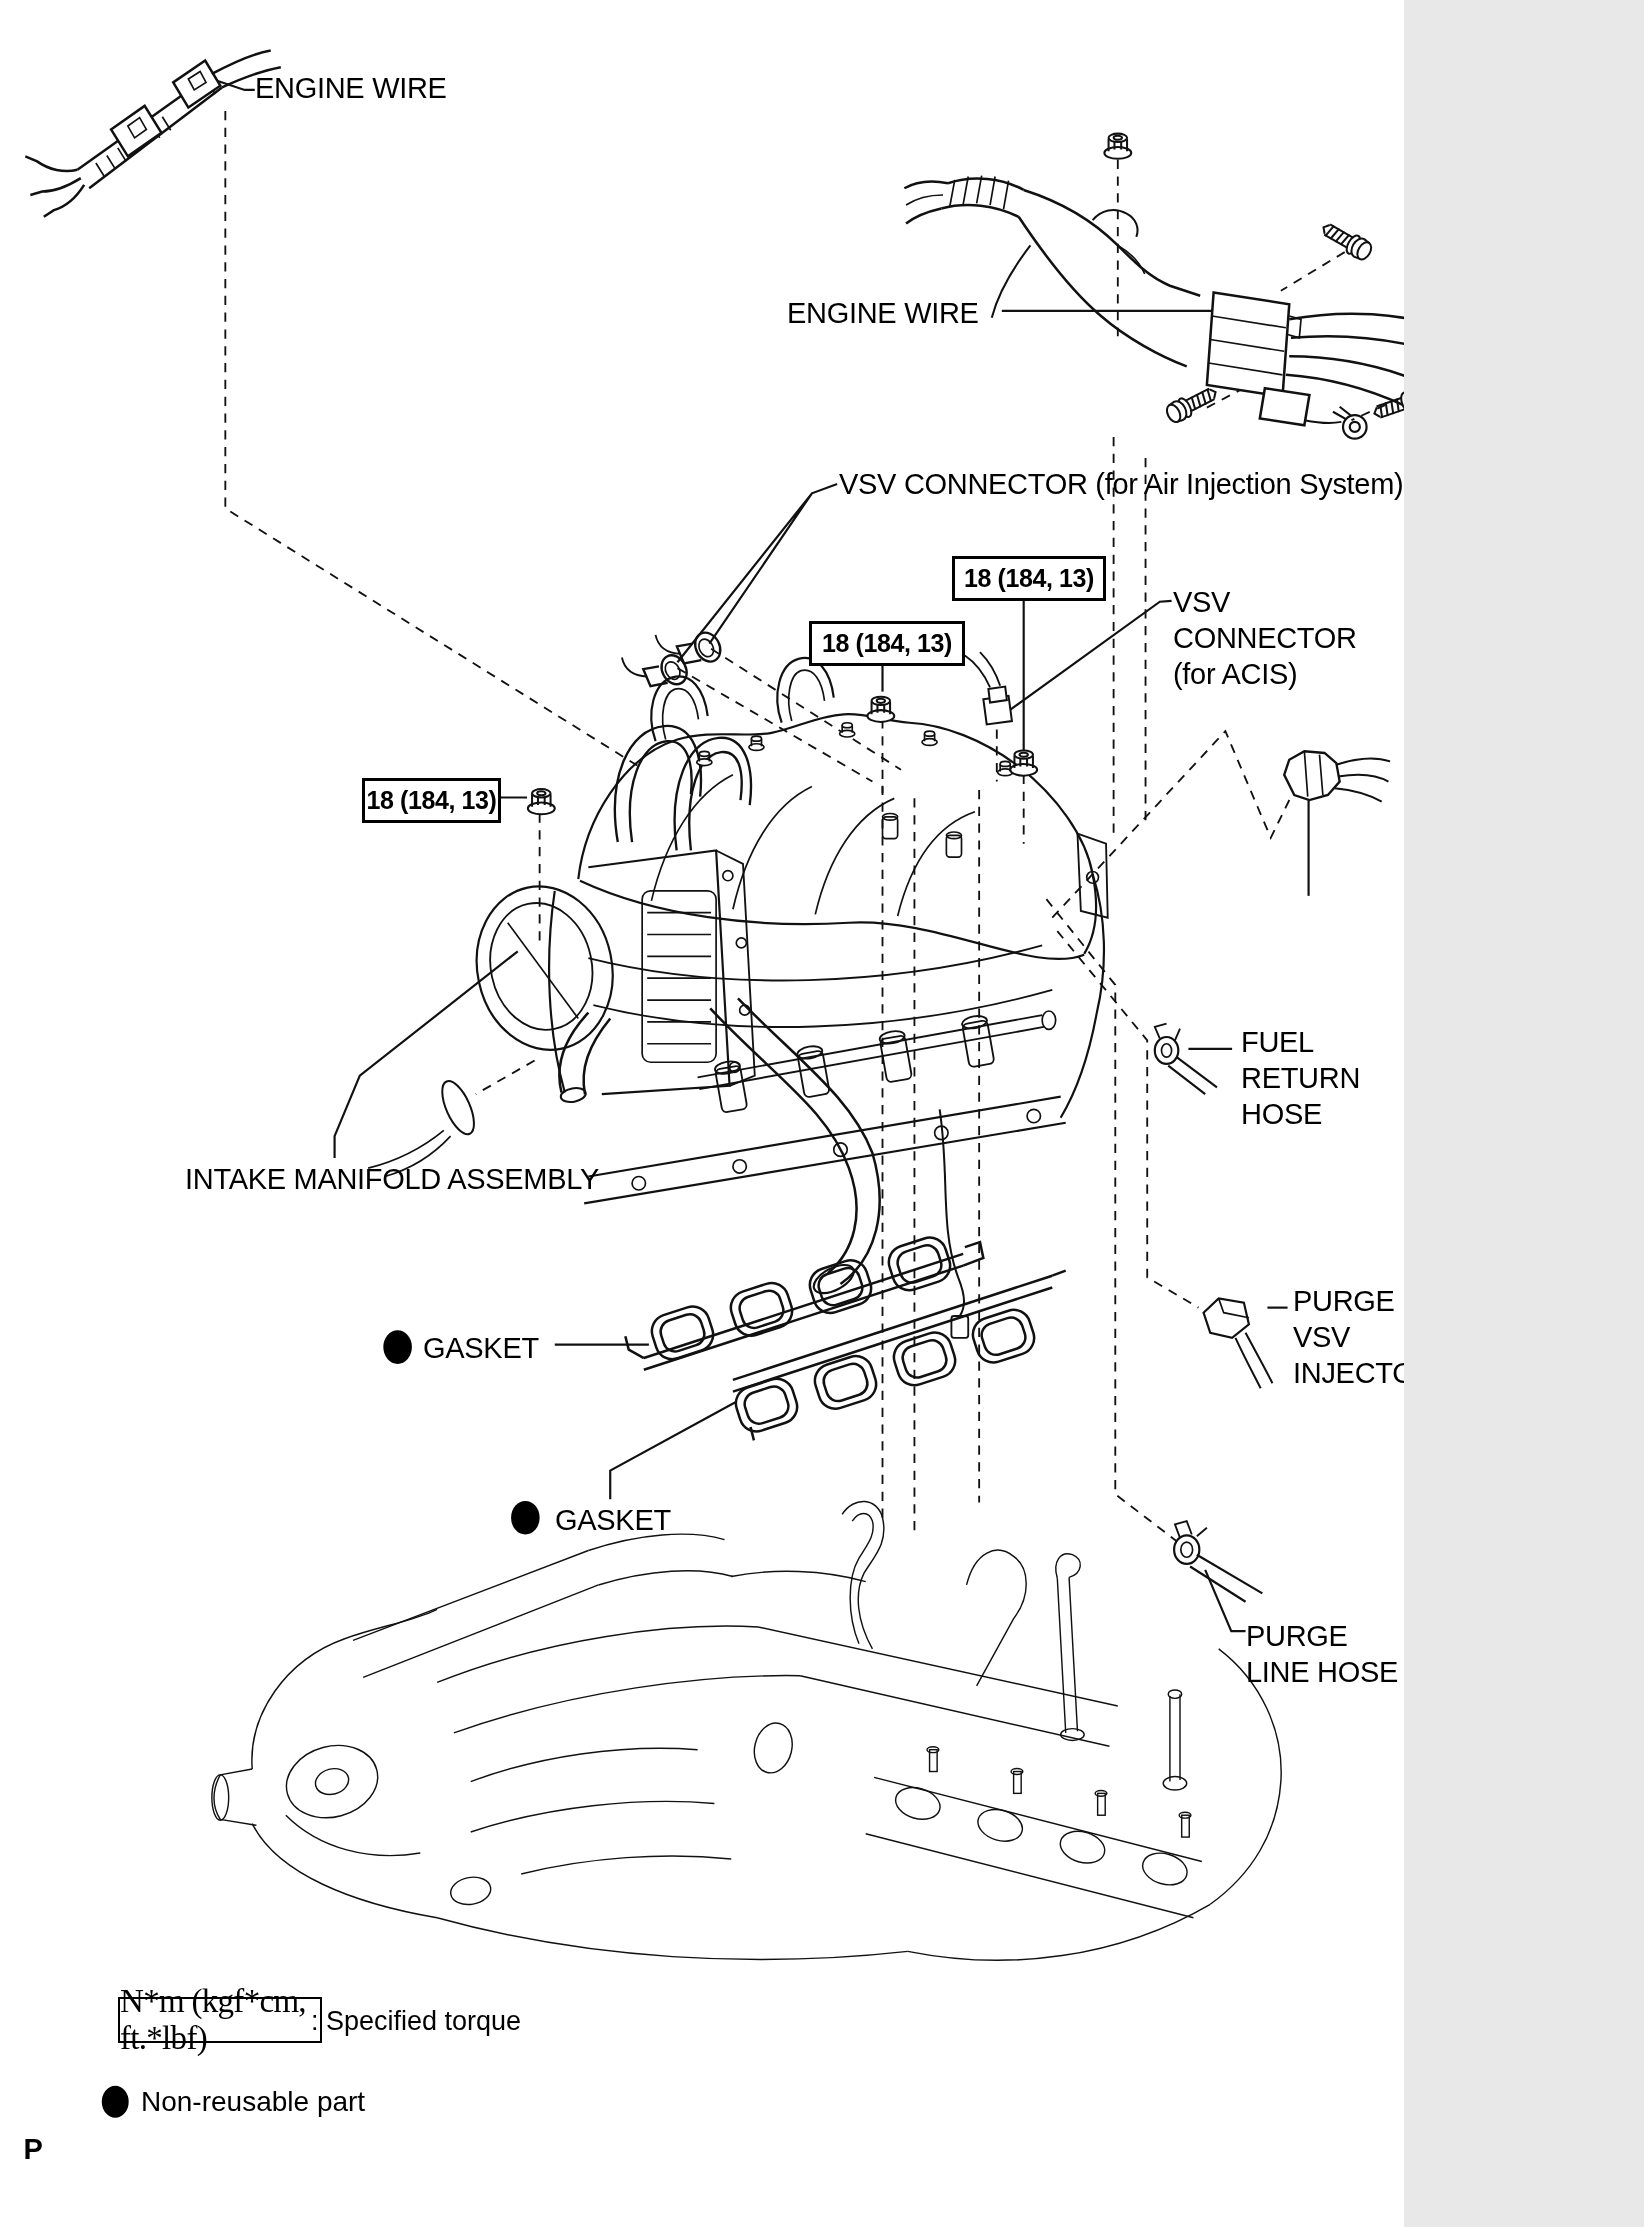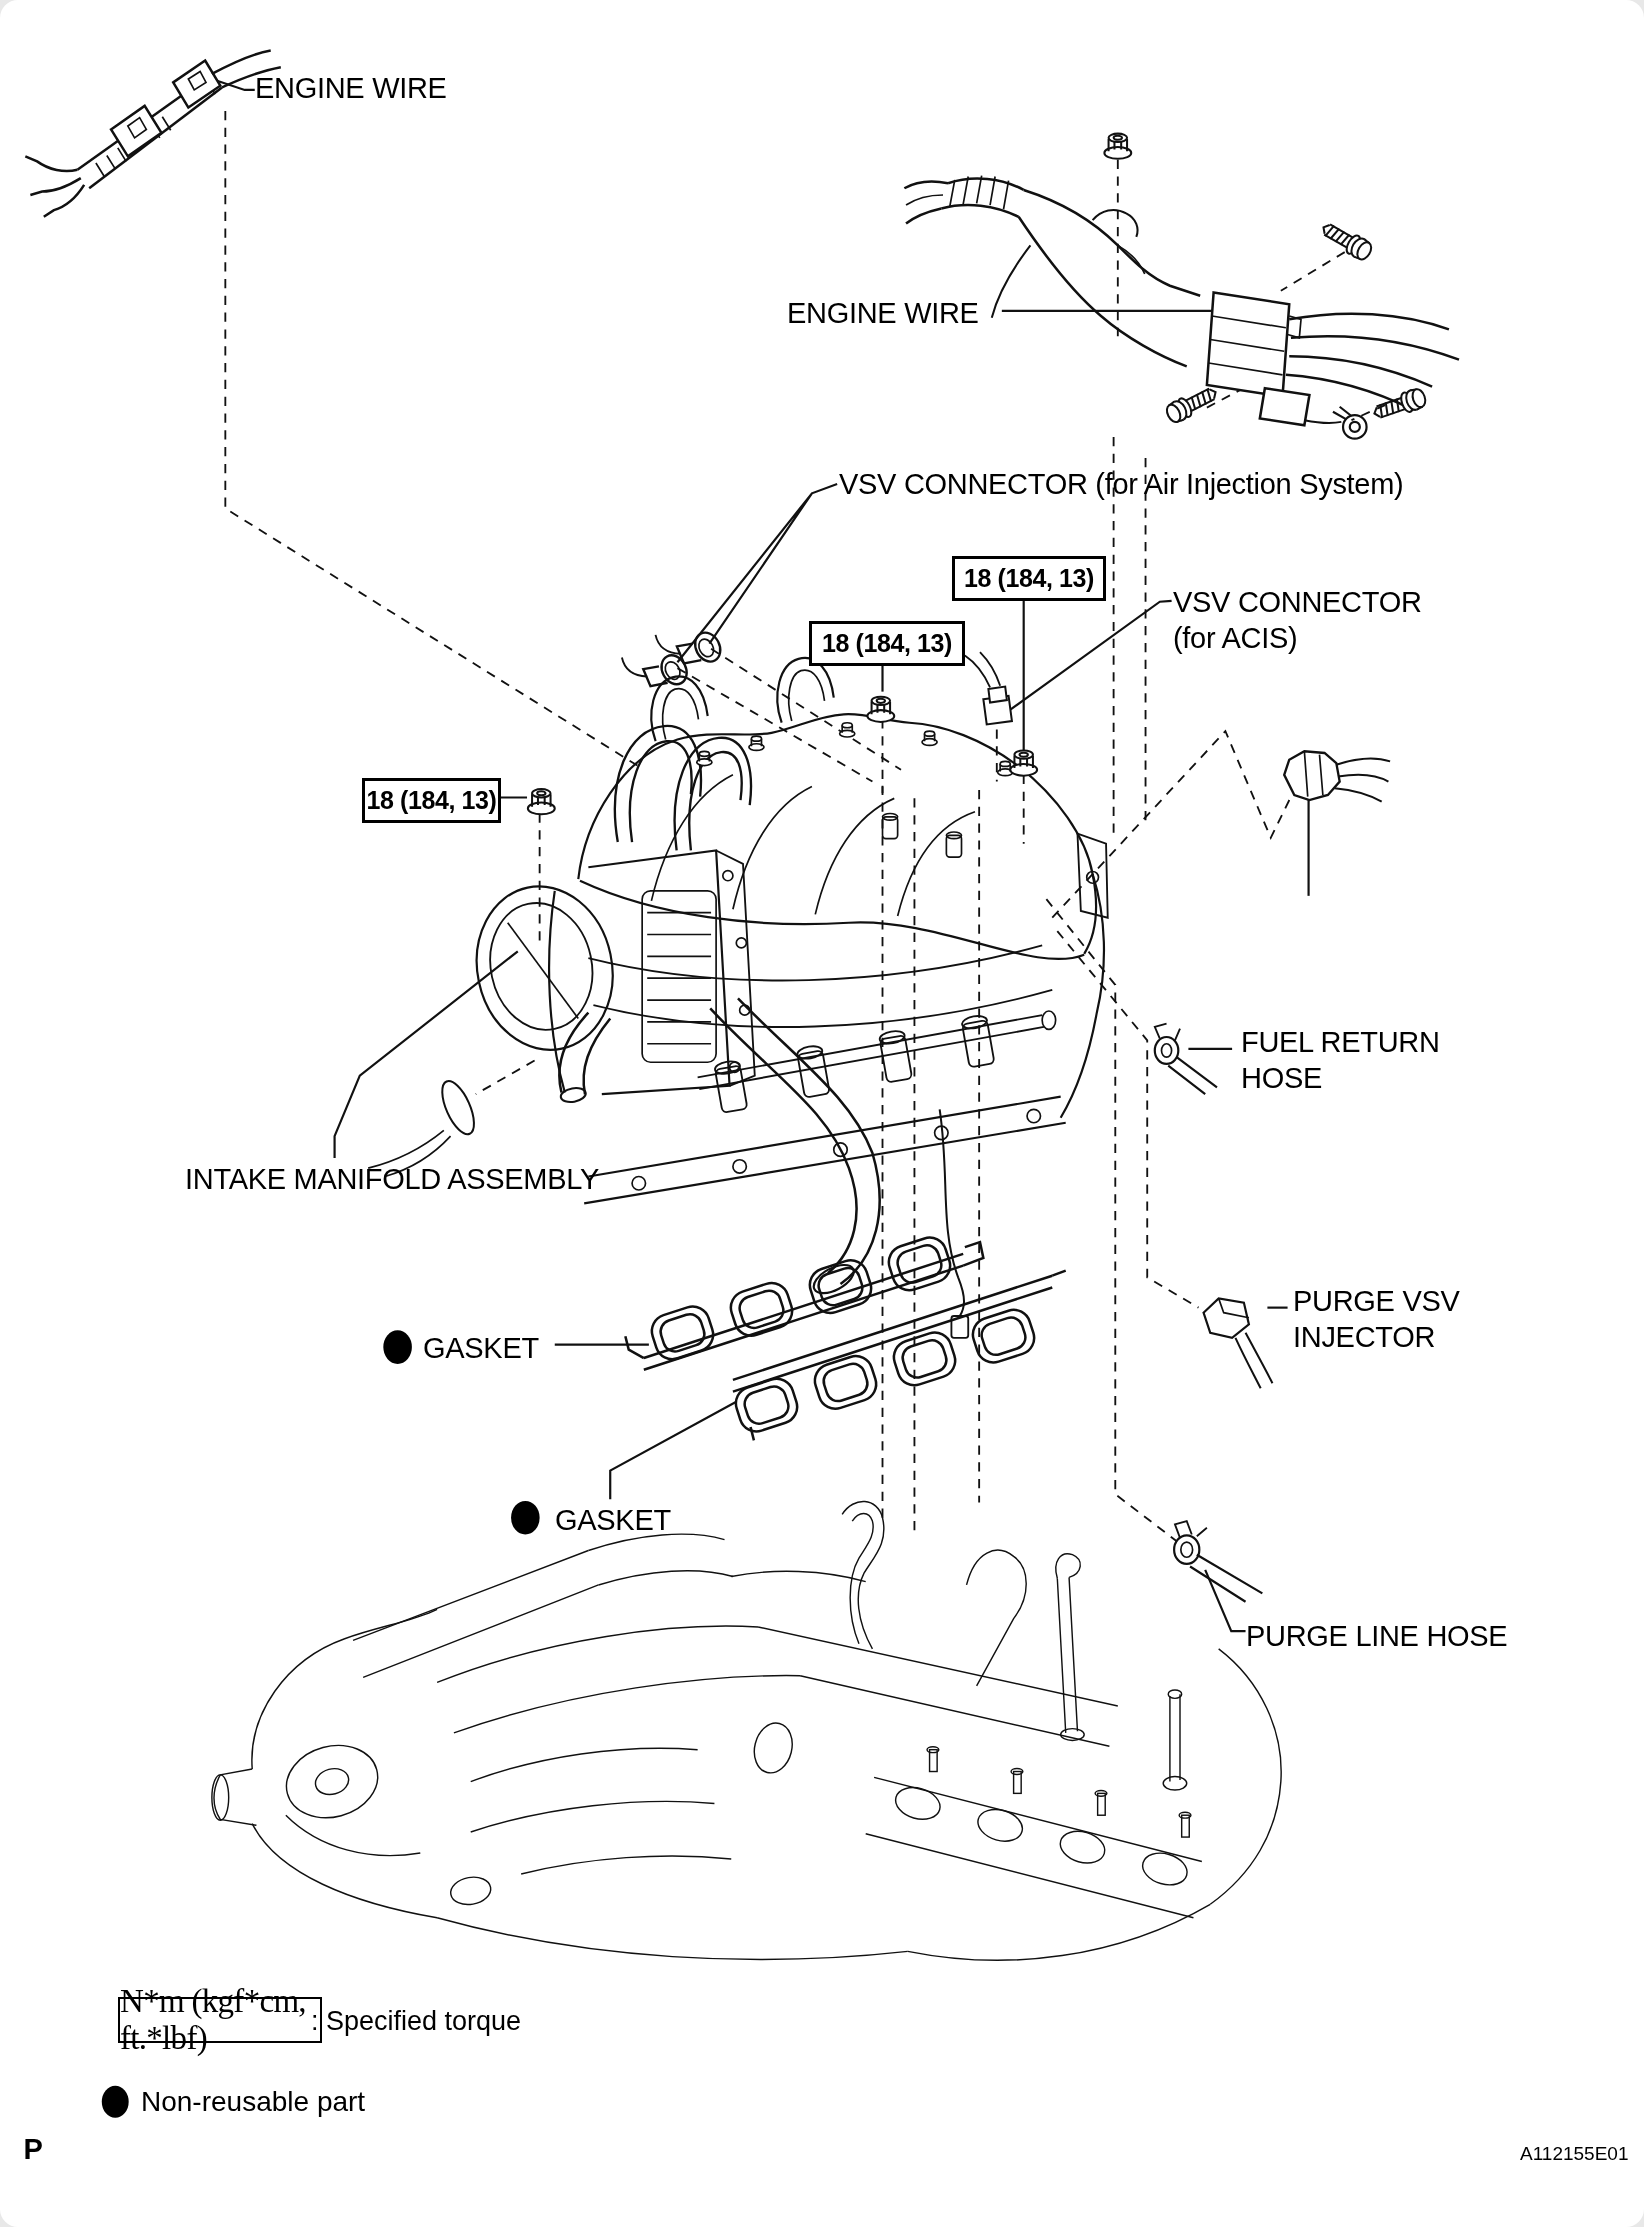--- a/index.html
+++ b/index.html
@@ -1,23 +1,22 @@
 <!DOCTYPE html>
 <html style="font-size:13.4px"><head>
 <meta charset="utf-8">
 <style>
   html,body{margin:0;padding:0;background:#e8e8e8;}
   #page{
     position:relative;
-    width:1644px;height:2227px;
+    width:1404px;height:2227px;
     background:#ffffff;
     font-family:"Liberation Sans", sans-serif;
     color:#000;
     overflow:hidden;
-    border-radius:18px;
   }
   #art{position:absolute;left:0;top:0;width:1644px;height:2227px;}
   .lbl{
     position:absolute;
     font-size:29px;
     line-height:1.24;
     letter-spacing:-0.3px;
     white-space:pre-line;
     color:#000;
   }

